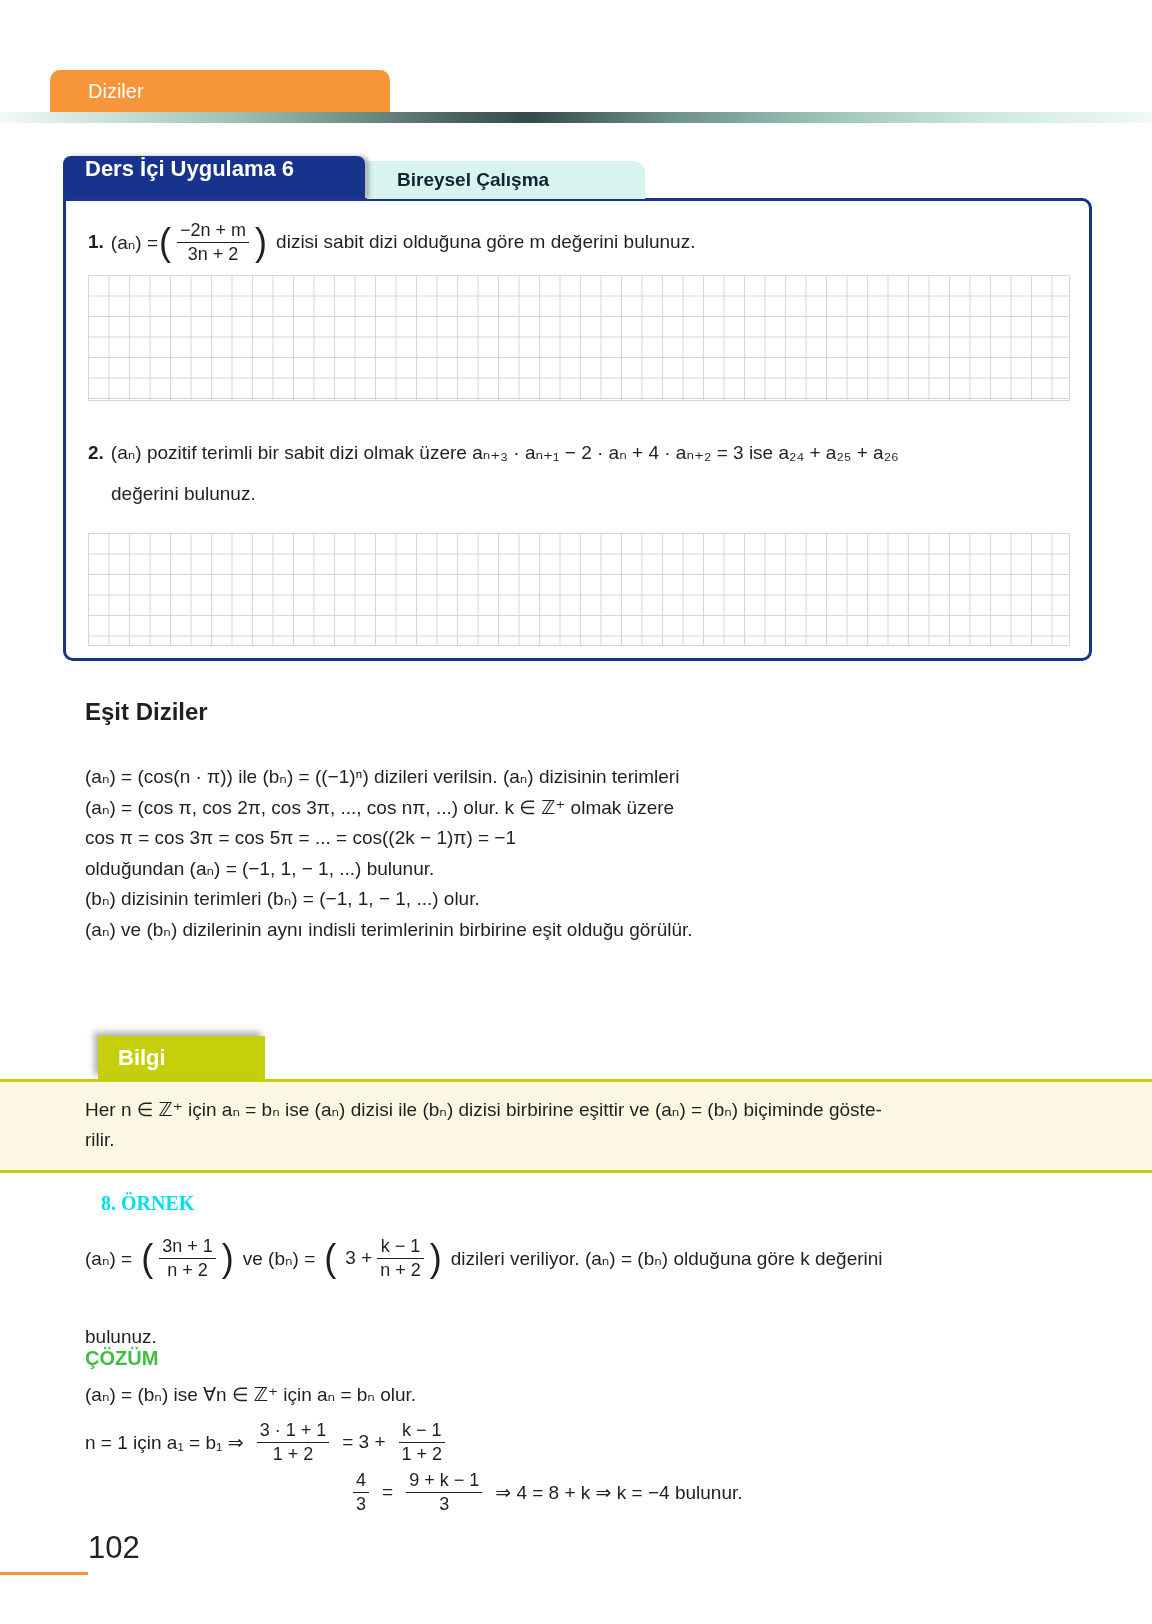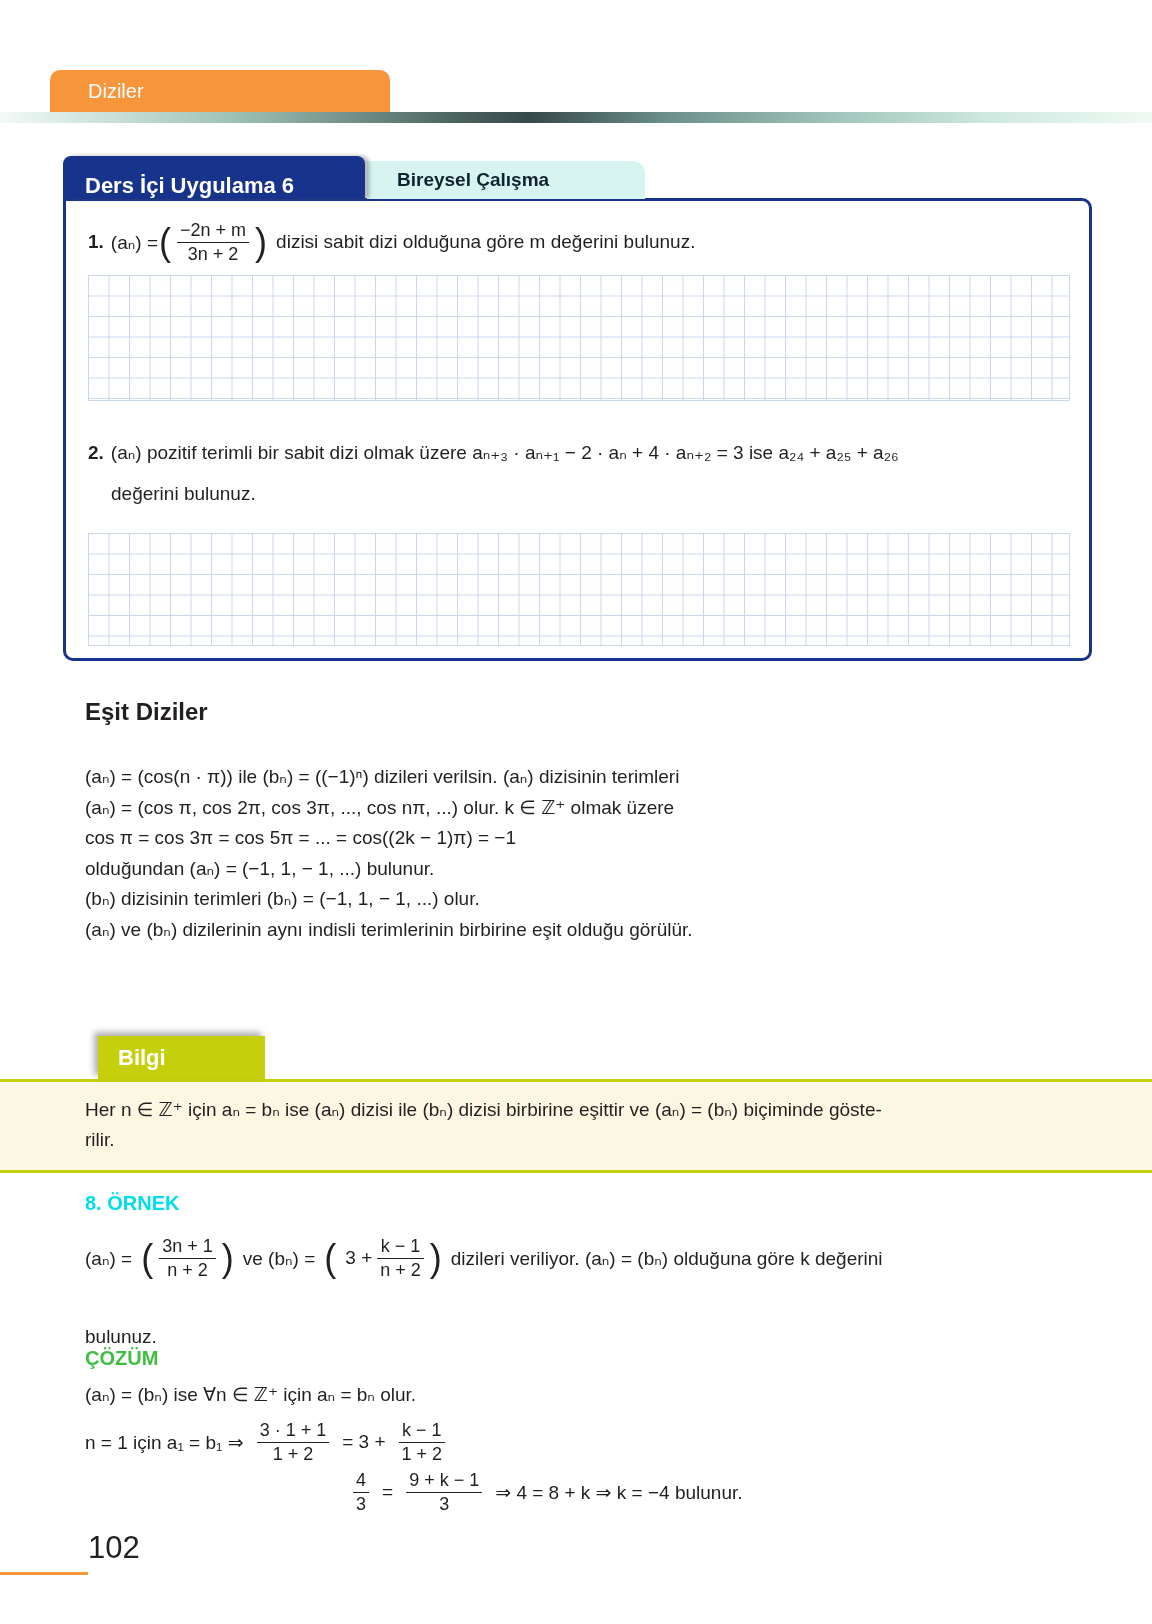--- a/index.html
+++ b/index.html
@@ -16,21 +16,21 @@
     color:#ffffff; font-size:20px;
   }
   .teal-bar {
     position:absolute; left:0; top:112px; width:1152px; height:11px;
     background:linear-gradient(90deg,#f2faf6 0%,#9fc3b7 20%,#4a625e 40%,#37494a 46%,#6c908a 58%,#9ec4b9 72%,#cfe9e0 86%,#effaf4 100%);
   }
   
   .ws-tab-blue {
     position:absolute; left:63px; top:156px; width:302px; height:43px; z-index:3;
     background:#17338C; border-radius:8px 8px 0 0;
-    display:flex; align-items:flex-end; padding-left:22px;
+    display:flex; align-items:flex-start; padding-left:22px;
     color:#ffffff; font-size:22px; font-weight:bold;
     box-shadow:4px 0 4px rgba(90,90,90,.45);
   }
   .ws-tab-cyan {
     position:absolute; left:367px; top:161px; width:278px; height:38px; z-index:2;
     background:#D7F4F1; border-radius:0 12px 0 0;
     display:flex; align-items:center; padding-left:30px;
     color:#0e2430; font-size:19px; font-weight:bold;
   }
   .ws-card {
@@ -61,21 +61,21 @@
     color:#ffffff; font-size:22px; font-weight:bold;
     box-shadow:-4px -4px 6px rgba(115,115,115,.55);
     margin-left:35px;
   }
   .bilgi-box {
     position:absolute; left:0; top:1079px; width:1152px; height:94px; z-index:1;
     background:#FCF7E2; border-top:3px solid #C6CF0B; border-bottom:3px solid #C6CF0B;
     padding:13px 20px 0 85px; font-size:19px; line-height:30px;
   }
   
-  .ornek-heading { position:absolute; left:85px; top:1192px; font-size:20px; font-weight:bold; color:#00DEEE; }
+  .ornek-heading { position:absolute; left:101px; top:1192px; font-size:20px; font-weight:bold; color:#00DEEE;font-family:Liberation Serif, serif; }
   .math-row { position:absolute; display:flex; align-items:center; font-size:19px; white-space:nowrap; }
   .ornek-line1 { left:85px; top:1226px; height:64px; }
   .ornek-line2 { position:absolute; left:85px; top:1298px; font-size:19px;margin-top:28px; }
   .cozum-heading { position:absolute; left:85px; top:1347px; font-size:20px; font-weight:bold; color:#41BE41; }
   .cozum-line1 { position:absolute; left:85px; top:1383px; font-size:19px; }
   .cozum-line2 { left:85px; top:1412px; height:60px; }
   .cozum-line3 { left:348px; top:1462px; height:60px; }
   .gap-l { margin-left:8px; } .gap-r { margin-right:8px; }
   
   .footer-rule { position:absolute; left:0; top:1572px; width:88px; height:3px; background:#F7953B; }

